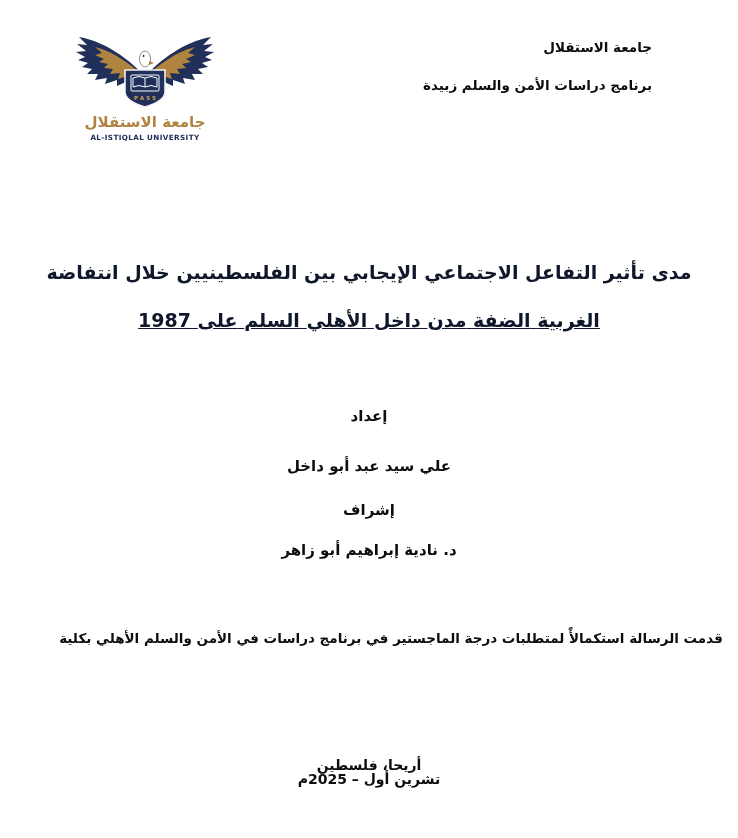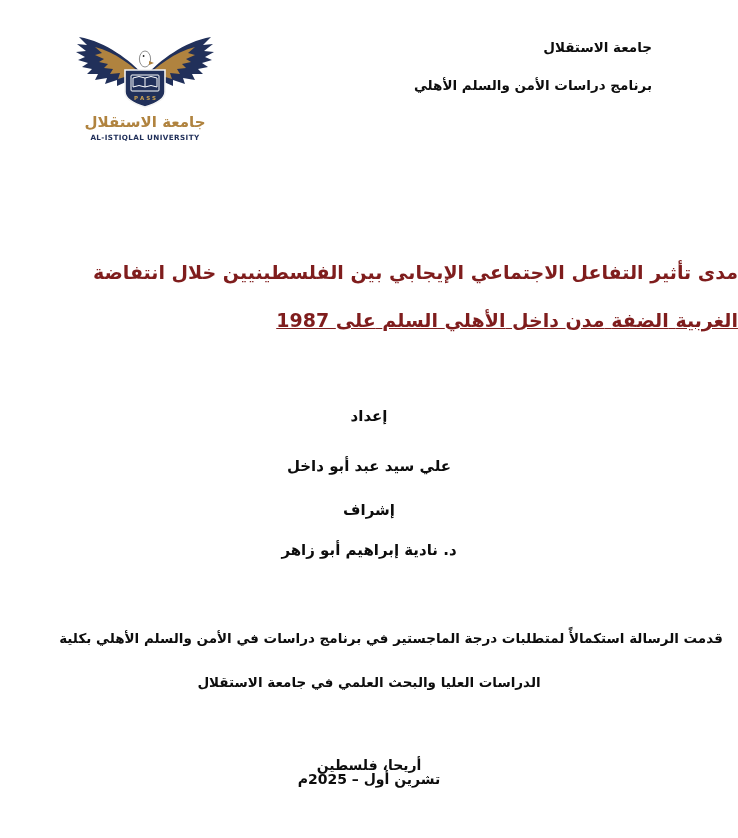--- a/index.html
+++ b/index.html
@@ -7,21 +7,21 @@
   .page{position:relative;width:738px;height:838px;background:#ffffff;overflow:hidden;color:#0d0d0d;}
   .abs{position:absolute;}
   .ctr{left:0;right:0;text-align:center;white-space:nowrap;}
   
   .inst{top:28px;right:86px;width:430px;direction:rtl;text-align:right;}
   .inst .line{font-weight:bold;font-size:13.5px;line-height:38px;white-space:nowrap;}
   .inst .line:first-child{padding-left:0;}
   
   .logo{top:28px;left:74px;width:142px;height:116px;}
   
-  .title-line{font-weight:bold;font-size:19px;color:#7f1d1d;text-align:right;}
+  .title-line{font-weight:bold;font-size:19px;color:#0f172a;}
   .t1{top:261px;direction:rtl;}
   .t2{top:309px;direction:ltr;text-decoration:underline;}
   
   .mid{font-weight:bold;font-size:15px;direction:rtl;}
   .prep-label{top:407px;}
   .author{top:457px;}
   .sup-label{top:501px;}
   .supervisor{top:541px;}
   
   .stmt{font-weight:bold;font-size:13.5px;direction:rtl;}
@@ -58,31 +58,30 @@
       <path d="M59,50 Q65,47 71,50 Q77,47 83,50 L83,59 Q77,56 71,59 Q65,56 59,59 Z" fill="none" stroke="#ffffff" stroke-width="1"></path>
       <line x1="71" y1="50" x2="71" y2="59" stroke="#ffffff" stroke-width="1"></line>
       <text x="71" y="72" text-anchor="middle" font-size="5.5" font-weight="bold" fill="#c9a050">P A S S</text>
     </g>
     <text x="71" y="99" text-anchor="middle" font-size="15" font-weight="bold" fill="#b0833f">جامعة الاستقلال</text>
     <text x="71" y="112" text-anchor="middle" font-size="7.2" font-weight="bold" fill="#21305a" letter-spacing="0.4">AL-ISTIQLAL UNIVERSITY</text>
   </svg>
 
   <div class="abs inst">
     <div class="line">جامعة الاستقلال</div>
-    <div class="line">برنامج دراسات الأمن والسلم الأهلي</div>
+    <div class="line">برنامج دراسات الأمن والسلم زبيدة</div>
   </div>
 
   <div class="abs ctr title-line t1">مدى تأثير التفاعل الاجتماعي الإيجابي بين الفلسطينيين خلال انتفاضة</div>
   <div class="abs ctr title-line t2">1987 على‎ السلم‎ الأهلي‎ داخل‎ مدن‎ الضفة‎ الغربية</div>
 
   <div class="abs ctr mid prep-label">إعداد</div>
   <div class="abs ctr mid author">علي سيد عبد أبو داخل</div>
 
   <div class="abs ctr mid sup-label">إشراف</div>
   <div class="abs ctr mid supervisor">د. نادية إبراهيم أبو زاهر</div>
 
   <div class="abs ctr stmt s1">قدمت الرسالة استكمالأً لمتطلبات درجة الماجستير في برنامج دراسات في الأمن والسلم الأهلي بكلية</div>
-  <div class="abs ctr stmt s2">الدراسات العليا والبحث العلمي في جامعة الاستقلال</div>
 
   <div class="abs ctr foot loc">أريحا، فلسطين</div>
   <div class="abs ctr foot date">تشرين أول – 2025م</div>
 
 </div>
 
 </body></html>

